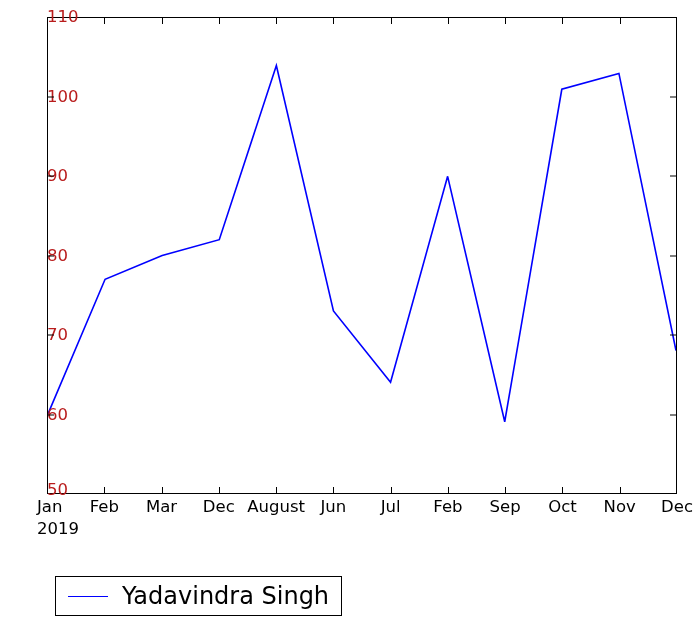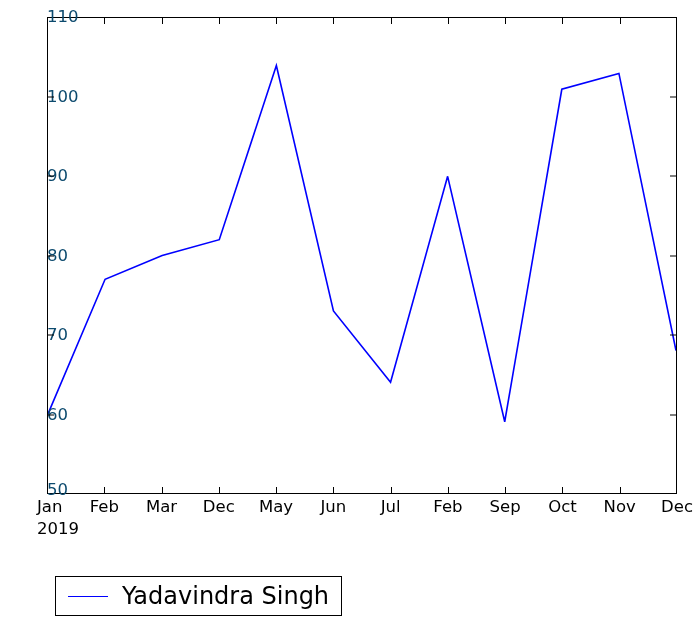--- a/index.html
+++ b/index.html
@@ -38,21 +38,21 @@
     height: 100%;
     display: block;
   }
   
   .ytick {
     position: absolute;
     right: 100%;
     transform: translateY(-50%);
     padding-right: 9px;
     font-size: 16.5px;
-    color: #0c4a6e;
+    color: #b91c1c;
     white-space: nowrap;
     line-height: 1;
   }
   .ytick-mark {
     position: absolute;
     left: 0;
     width: 6px;
     height: 1px;
     background: #000000;
     transform: translateY(-0.5px);
@@ -148,21 +148,21 @@
       <div class="xtick-label first" style="left: 37px;">Jan</div>
       <div class="xtick-label" style="left: 104.273px;">Feb</div>
       <div style="position: absolute; left: 104.273px; top: 487px; width: 1px; height: 6px; background: rgb(0, 0, 0);"></div>
       <div style="position: absolute; left: 104.273px; top: 18px; width: 1px; height: 6px; background: rgb(0, 0, 0);"></div>
       <div class="xtick-label" style="left: 161.545px;">Mar</div>
       <div style="position: absolute; left: 161.545px; top: 487px; width: 1px; height: 6px; background: rgb(0, 0, 0);"></div>
       <div style="position: absolute; left: 161.545px; top: 18px; width: 1px; height: 6px; background: rgb(0, 0, 0);"></div>
       <div class="xtick-label" style="left: 218.818px;">Dec</div>
       <div style="position: absolute; left: 218.818px; top: 487px; width: 1px; height: 6px; background: rgb(0, 0, 0);"></div>
       <div style="position: absolute; left: 218.818px; top: 18px; width: 1px; height: 6px; background: rgb(0, 0, 0);"></div>
-      <div class="xtick-label" style="left: 276.091px;">May</div>
+      <div class="xtick-label" style="left: 276.091px;">August</div>
       <div style="position: absolute; left: 276.091px; top: 487px; width: 1px; height: 6px; background: rgb(0, 0, 0);"></div>
       <div style="position: absolute; left: 276.091px; top: 18px; width: 1px; height: 6px; background: rgb(0, 0, 0);"></div>
       <div class="xtick-label" style="left: 333.364px;">Jun</div>
       <div style="position: absolute; left: 333.364px; top: 487px; width: 1px; height: 6px; background: rgb(0, 0, 0);"></div>
       <div style="position: absolute; left: 333.364px; top: 18px; width: 1px; height: 6px; background: rgb(0, 0, 0);"></div>
       <div class="xtick-label" style="left: 390.636px;">Jul</div>
       <div style="position: absolute; left: 390.636px; top: 487px; width: 1px; height: 6px; background: rgb(0, 0, 0);"></div>
       <div style="position: absolute; left: 390.636px; top: 18px; width: 1px; height: 6px; background: rgb(0, 0, 0);"></div>
       <div class="xtick-label" style="left: 447.909px;">Feb</div>
       <div style="position: absolute; left: 447.909px; top: 487px; width: 1px; height: 6px; background: rgb(0, 0, 0);"></div>

